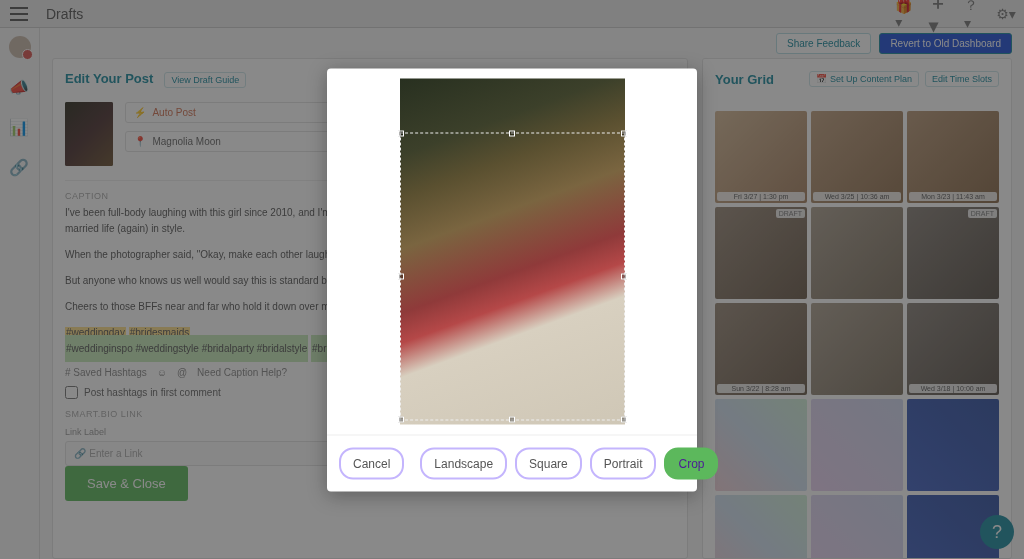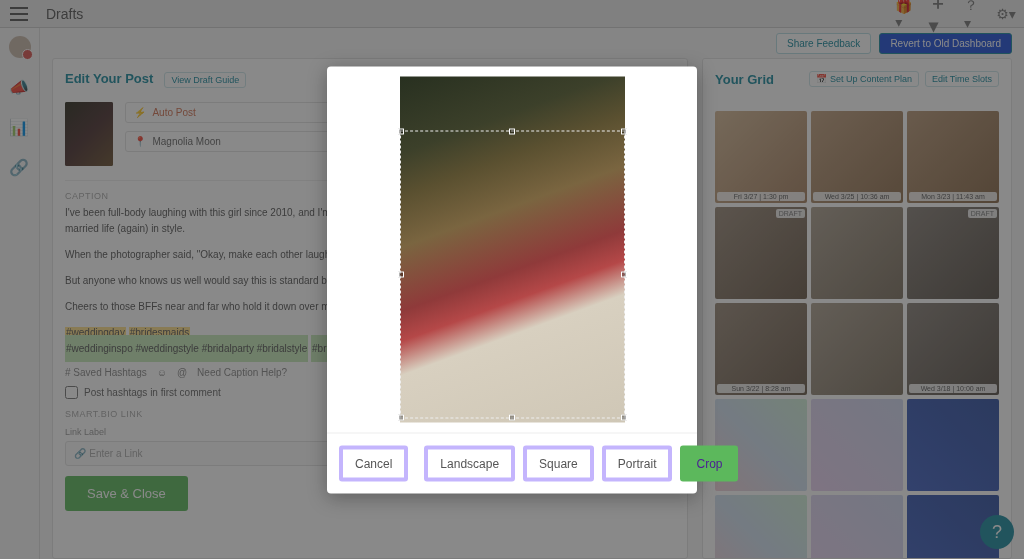--- a/index.html
+++ b/index.html
@@ -33,37 +33,37 @@
 .cap-label{font-size:9px;color:#aaa;text-transform:uppercase;margin:10px 0 4px;letter-spacing:.5px}
 .cap{font-size:10px;line-height:1.6;color:#555}
 .cap p{margin-bottom:10px}
 .hl-y{background:#ffe08a;padding:0 1px}
 .hl-g{background:#c5e8b8;padding:8px 1px}
 .toolrow{display:flex;align-items:center;gap:10px;font-size:10px;color:#888;margin:8px 0}
 .chk{display:flex;align-items:center;gap:6px;font-size:10px;color:#666;margin:6px 0}
 .link-label{font-size:9px;color:#999;margin-top:8px}
 .linkrow{display:flex;gap:8px;margin-top:4px}
 .linkin{flex:1;border:1px solid #e2e2e2;border-radius:3px;padding:6px 8px;font-size:10px;color:#aaa;background:#fafafa}
-.save{background:#5cb85c;color:#fff;border:none;border-radius:3px;font-size:13px;padding:10px 22px;margin-top:10px}
+.save{background:#5cb85c;color:#fff;border:none;border-radius:3px;font-size:13px;padding:10px 22px;}
 .gridhead{display:flex;align-items:center;gap:6px;margin-bottom:24px}
 .gridhead .sec-title{flex:1}
 .grid3{display:grid;grid-template-columns:repeat(3,1fr);gap:4px}
 .gi{aspect-ratio:1/1;background:#ccc;border-radius:2px;position:relative;overflow:hidden}
 .gi .lbl{position:absolute;bottom:2px;left:2px;right:2px;background:rgba(255,255,255,.85);font-size:7px;padding:1px 2px;text-align:center;color:#555;border-radius:2px}
 .gi .draft{position:absolute;top:2px;right:2px;background:rgba(255,255,255,.85);font-size:7px;padding:1px 3px;color:#777;border-radius:2px}
 .overlay{position:absolute;inset:0;background:rgba(40,40,40,.55);z-index:10}
 .modal{position:absolute;left:50%;top:50%;transform:translate(-50%,-50%);width:370px;background:#fff;border-radius:4px;z-index:11;box-shadow:0 4px 20px rgba(0,0,0,.3)}
 .mimg{margin:10px auto 0;width:225px;height:346px;position:relative;background:linear-gradient(160deg,#283020 0%,#3c402a 18%,#5a5030 28%,#7a6540 40%,#8f3a3a 55%,#b54848 62%,#d8d0c0 70%,#cfc7b6 100%)}
 .cropbox{position:absolute;left:0;right:0;top:54px;bottom:4px;border:1px dashed #eee}
 .cropbox .h{position:absolute;width:6px;height:6px;border:1px solid #fff;background:rgba(0,0,0,.3)}
 .h.tl{top:-3px;left:-3px}.h.tr{top:-3px;right:-3px}.h.tm{top:-3px;left:50%;margin-left:-3px}
 .h.bl{bottom:-3px;left:-3px}.h.br{bottom:-3px;right:-3px}.h.bm{bottom:-3px;left:50%;margin-left:-3px}
 .h.ml{top:50%;left:-3px;margin-top:-3px}.h.mr{top:50%;right:-3px;margin-top:-3px}
 .mbar{border-top:1px solid #eee;padding:12px;display:flex;gap:8px;align-items:center;margin-top:10px}
-.mbtn{border:4px solid #c4b5fd;background:#fff;color:#555;padding:7px 12px;border-radius:3px;font-size:12px;cursor:pointer}
+.mbtn{border:2px solid #c4b5fd;background:#fff;color:#555;padding:7px 12px;border-radius:14px;font-size:12px;cursor:pointer}
 .mbtn.green{background:#5cb85c;color:#4c1d95;border-color:#5cb85c;margin-left:auto}
 .gap{flex:1;max-width:30px}
 .help-fab{position:absolute;right:10px;bottom:10px;width:34px;height:34px;border-radius:50%;background:#1a8a9e;color:#fff;display:flex;align-items:center;justify-content:center;font-size:18px;z-index:5}
 .g1{background:linear-gradient(135deg,#d4b896,#a58060)}
 .g2{background:linear-gradient(135deg,#c0a080,#907050)}
 .g3{background:linear-gradient(135deg,#b89878,#886848)}
 .g4{background:linear-gradient(135deg,#9a8a7a,#6a5a4a)}
 .g5{background:linear-gradient(135deg,#aca090,#7c7060)}
 .g6{background:linear-gradient(135deg,#888078,#585048)}
 .g7{background:linear-gradient(45deg,#f0d0d8,#d0e0f0,#d0f0d8)}

